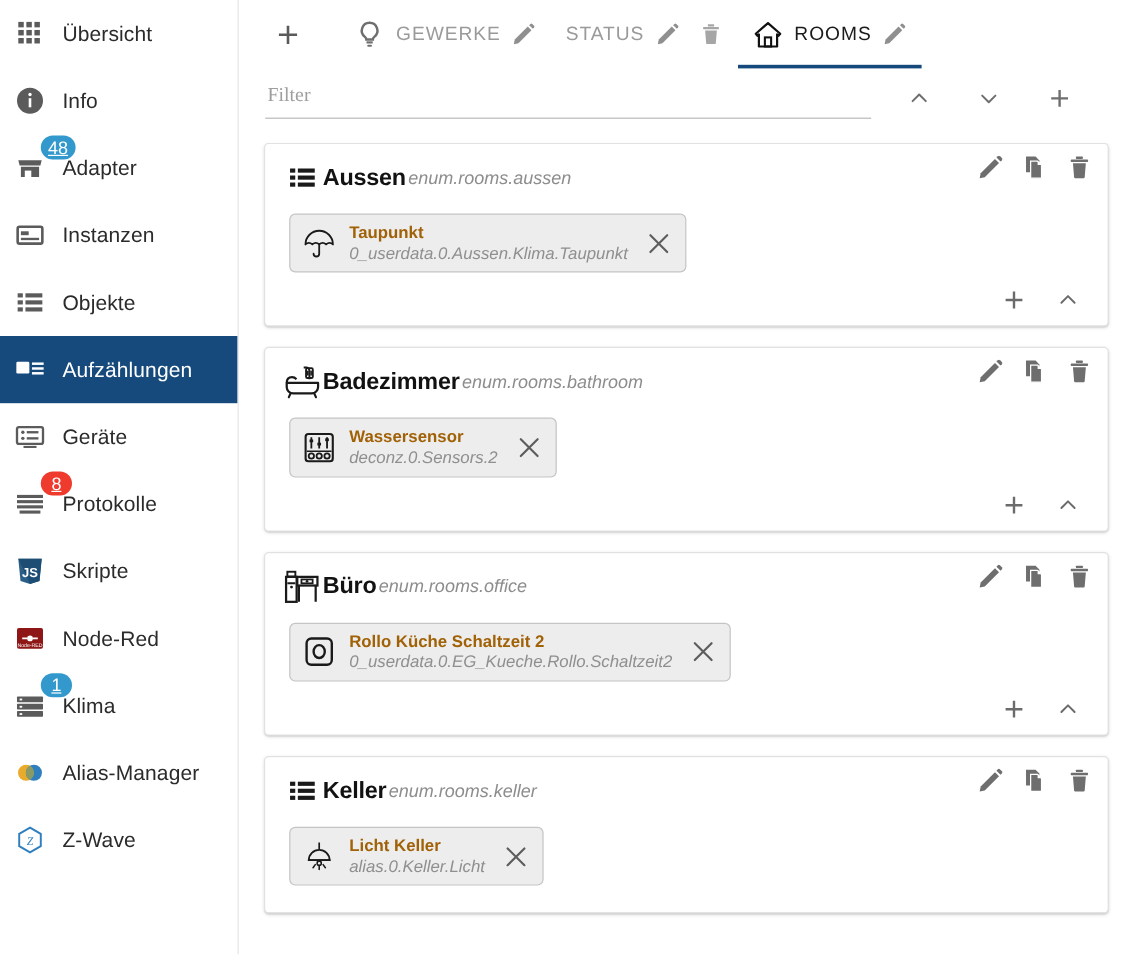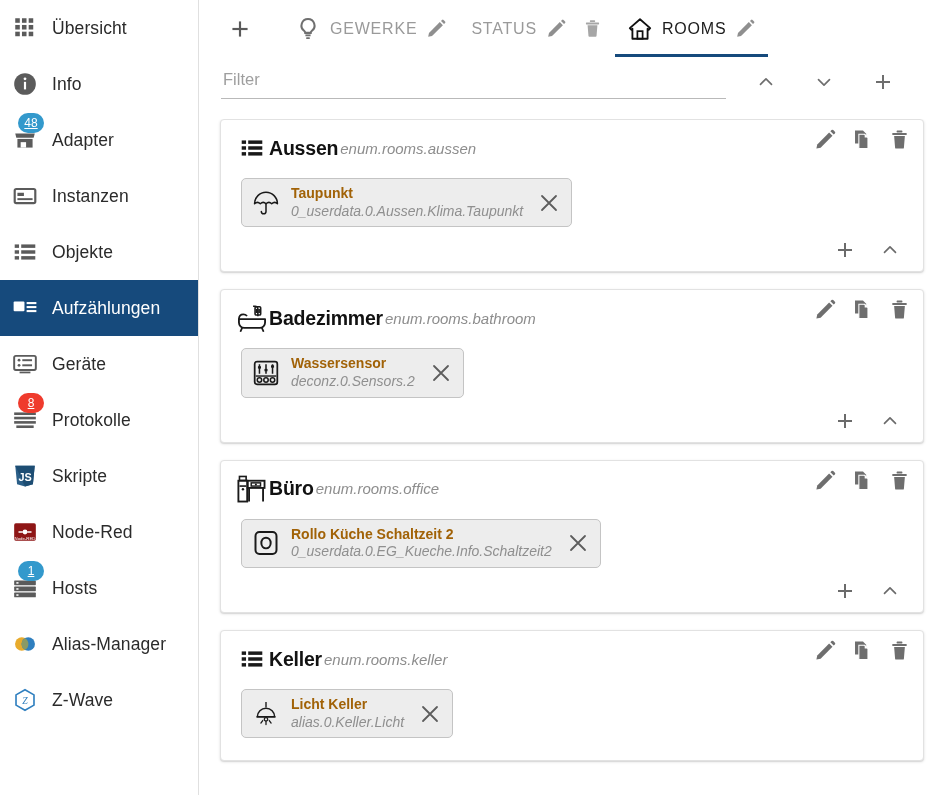--- a/index.html
+++ b/index.html
@@ -42,25 +42,25 @@
   }
   .nav-label {
     margin-left: 12px;
     font-size: 17.5px;
     letter-spacing: 0.1px;
     white-space: nowrap;
   }
   .nav-item.selected .nav-label { font-weight: 400; }
   .badge {
     position: absolute;
-    top: -12px; left: 8px;
+    top: -12px; left: 24px;
     min-width: 26px; height: 20px;
     border-radius: 10px;
     color: #fff;
-    font-size: 12px;
+    font-size: 15px;
     display: flex; align-items: center; justify-content: center;
     padding: 0 6px;
     z-index: 4;
     font-family: "Liberation Sans", sans-serif;
     text-decoration: underline;
   }
   .badge.blue { background: #3399cc; }
   .badge.red  { background: #ef3b2d; }
 
   
@@ -126,21 +126,21 @@
     height: 42px;
   }
   #filter-input {
     width: 100%;
     height: 34px;
     border: none;
     border-bottom: 1px solid #b9b9b9;
     outline: none;
     font-size: 16.5px;
     color: #222;
-    font-family: Liberation Sans, sans-serif;
+    font-family: Liberation Serif, serif;
     background: transparent;
     padding: 0 2px 5px 2px;
   }
   #filter-input::placeholder { color: #9e9e9e; }
   #filter-actions {
     flex: 1 1 auto;
     display: flex;
     align-items: center;
     justify-content: flex-end;
     gap: 36px;
@@ -358,21 +358,21 @@
           <svg width="26" height="26" viewBox="0 0 24 24">
             <rect x="2" y="5" width="20" height="4.4" rx="0.6" fill="#5b5b5b"></rect>
             <rect x="2" y="10.6" width="20" height="4.4" rx="0.6" fill="#5b5b5b"></rect>
             <rect x="2" y="16.2" width="20" height="4.4" rx="0.6" fill="#5b5b5b"></rect>
             <rect x="4" y="6.6" width="2" height="1.4" fill="#fff"></rect>
             <rect x="4" y="12.2" width="2" height="1.4" fill="#fff"></rect>
             <rect x="4" y="17.8" width="2" height="1.4" fill="#fff"></rect>
           </svg>
           <span class="badge blue">1</span>
         </span>
-        <span class="nav-label">Hosts</span>
+        <span class="nav-label">Klima</span>
       </div>
       <div class="nav-item">
         <span class="nav-icon">
           <svg width="26" height="26" viewBox="0 0 24 24">
             <circle cx="9" cy="12" r="6.2" fill="#e8ab2c"></circle>
             <circle cx="15" cy="12" r="6.2" fill="#2f7fbf"></circle>
             <path d="M12 6.6a6.2 6.2 0 000 10.8 6.2 6.2 0 000-10.8z" fill="#8a9a66"></path>
           </svg>
         </span>
         <span class="nav-label">Alias-Manager</span>
@@ -662,21 +662,21 @@
           <div class="chips">
             <div class="chip">
               <span class="chip-icon">
                 <svg width="28" height="28" viewBox="0 0 24 24">
                   <rect x="3" y="2.6" width="18" height="18.8" rx="3.4" fill="none" stroke="#1a1a1a" stroke-width="1.7"></rect>
                   <ellipse cx="12" cy="12" rx="4" ry="4.6" fill="none" stroke="#1a1a1a" stroke-width="1.7"></ellipse>
                 </svg>
               </span>
               <span class="chip-text">
                 <span class="chip-title">Rollo Küche Schaltzeit 2</span>
-                <span class="chip-sub">0_userdata.0.EG_Kueche.Info.Schaltzeit2</span>
+                <span class="chip-sub">0_userdata.0.EG_Kueche.Rollo.Schaltzeit2</span>
               </span>
               <span class="chip-close">
                 <svg width="24" height="24" viewBox="0 0 24 24">
                   <path d="M5 5l14 14M19 5L5 19" stroke="#5d5d5d" stroke-width="1.8" stroke-linecap="round"></path>
                 </svg>
               </span>
             </div>
           </div>
           <div class="card-footer">
             <span class="cf-btn">

